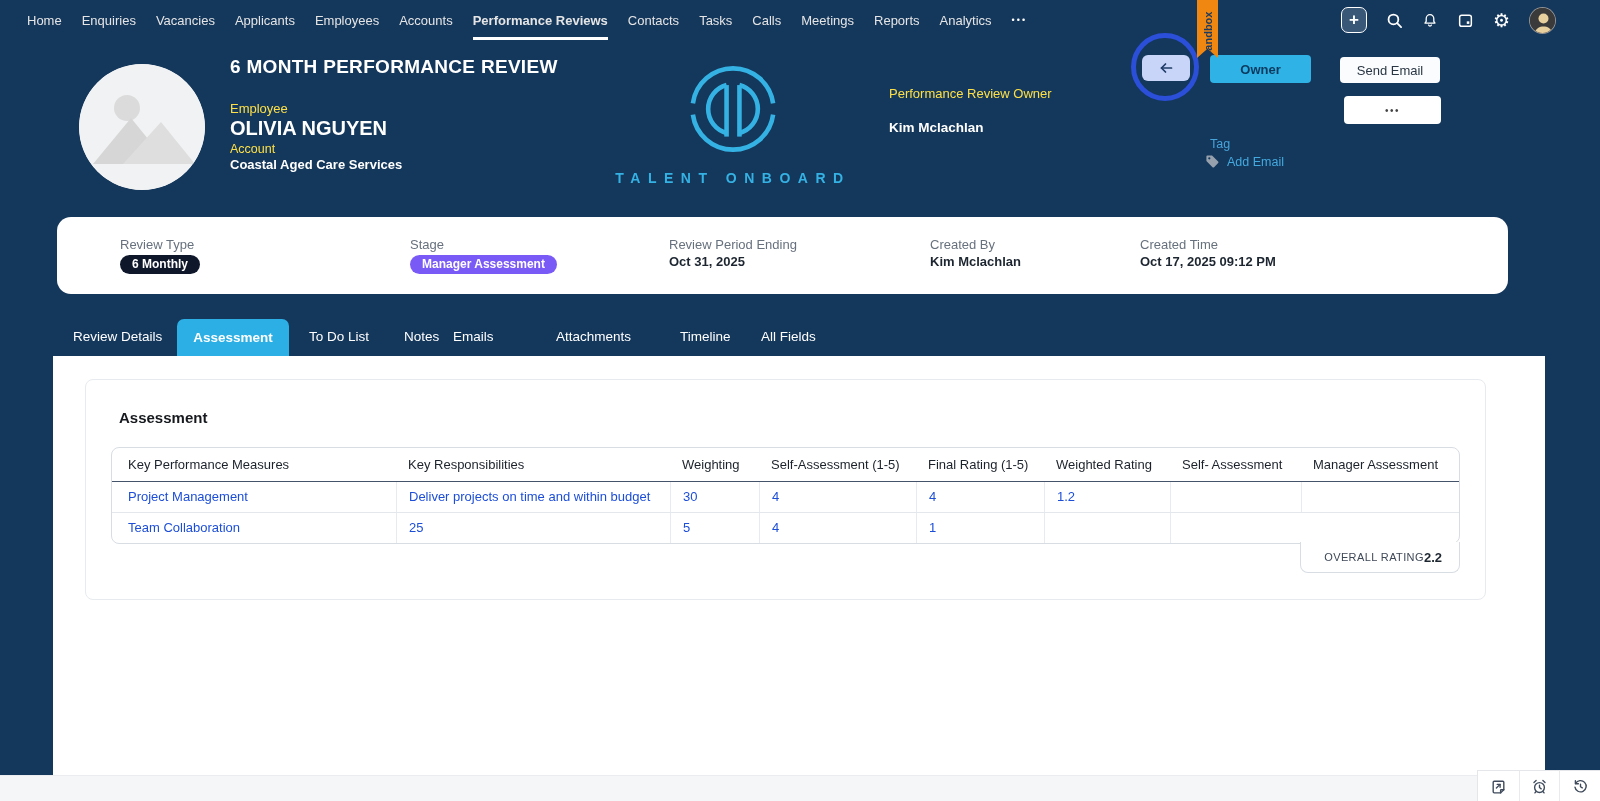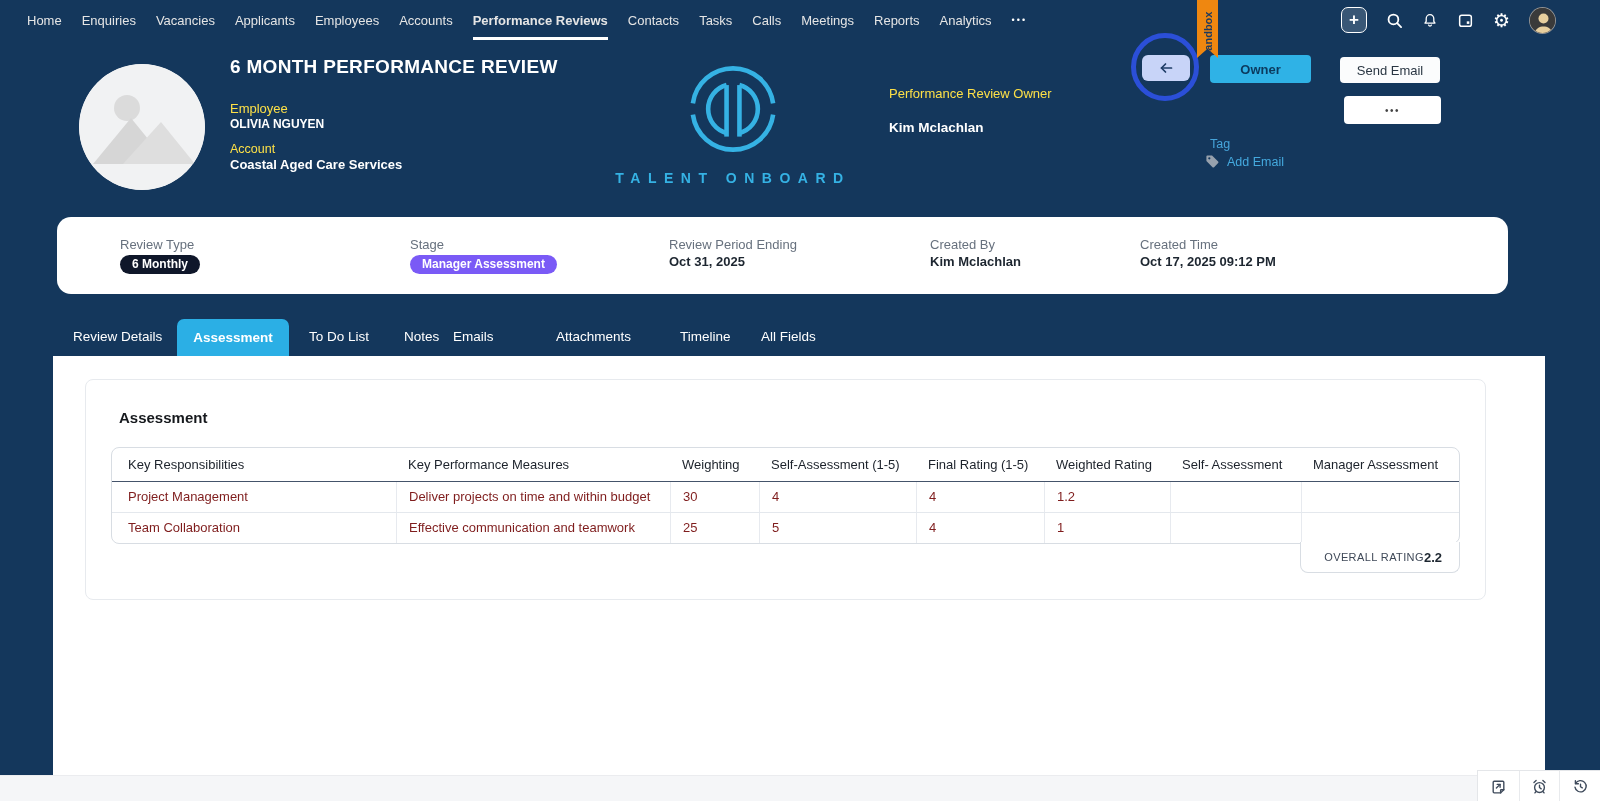--- a/index.html
+++ b/index.html
@@ -86,21 +86,21 @@
 
   .grid-table { left:111px; top:447px; width:1349px; border:1px solid #D8DDE3; border-radius:8px;
                 background:#fff; overflow:hidden; }
   .trow { display:grid; grid-template-columns:284px 274px 89px 157px 128px 126px 131px 158px; }
   .thead { border-bottom:1px solid #44536A; }
   .th { height:33px; line-height:33px; font-size:13px; color:#1C222B; padding-left:12px;
         white-space:nowrap; overflow:hidden; }
   .th:first-child { padding-left:16px; }
   .tbody-row { border-bottom:1px solid #E4E8ED; }
   .tbody-row:last-child { border-bottom:none; }
-  .td { height:30px; line-height:30px; font-size:13px; color:#7f1d1d; padding-left:12px;
+  .td { height:30px; line-height:30px; font-size:13px; color:#1d4ed8; padding-left:12px;
         border-left:1px solid #E7EAEF; white-space:nowrap; overflow:hidden; }
   .td:first-child { border-left:none; padding-left:16px; }
 
   .overall-box { left:1300px; top:542px; width:160px; height:31px; background:#fff;
                  border:1px solid #D8DDE3; border-top:none; border-radius:0 0 8px 8px;
                  display:flex; align-items:center; justify-content:flex-end;
                  padding-right:17px; }
   .overall-label { font-size:11px; color:#3E4857; letter-spacing:.4px; }
   .overall-value { font-size:13px; font-weight:700; color:#1D2630; }
 
@@ -167,21 +167,21 @@
   <div class="abs avatar-lg">
     <svg width="126" height="126" viewBox="0 0 126 126">
       <circle cx="63" cy="63" r="63" fill="#F1F2F3"></circle>
       <circle cx="48" cy="44" r="13" fill="#DBDBDB"></circle>
       <path d="M14 100 L52 54 L78 86 L70 100 Z" fill="#D6D6D6"></path>
       <path d="M44 100 L82 58 L116 100 Z" fill="#DEDEDE"></path>
     </svg>
   </div>
   <div class="abs rec-title">6 MONTH PERFORMANCE REVIEW</div>
   <div class="abs lbl-cyan" style="left:230px;top:101px;">Employee</div>
-  <div class="abs val-white" style="left:230px;top:117px;font-size:12px;">OLIVIA NGUYEN</div>
+  <div class="abs val-white" style="left:230px;top:117px;font-size:20px;">OLIVIA NGUYEN</div>
   <div class="abs lbl-cyan" style="left:230px;top:142px;font-size:12.5px;">Account</div>
   <div class="abs val-white" style="left:230px;top:157px;font-size:13px;">Coastal Aged Care Services</div>
 
   <div class="abs logo-box">
     <svg width="92" height="98" viewBox="-50 -50 100 100" fill="none" stroke="#35B2E4" stroke-width="5">
       <path d="M -43.6 -6.1 A 44 44 0 0 1 43.6 -6.1"></path>
       <path d="M -43.6 6.1 A 44 44 0 0 0 43.6 6.1"></path>
       <path d="M -7 -26 A 26.9 26.9 0 0 0 -7 26"></path>
       <path d="M 7 -26 A 26.9 26.9 0 0 1 7 26"></path>
       <path d="M -7 -26 L -7 30"></path>
@@ -235,42 +235,41 @@
     <span class="tab" style="left:680px;">Timeline</span>
     <span class="tab" style="left:761px;">All Fields</span>
   </div>
 
   <div class="abs main-panel"></div>
   <div class="abs inner-card"></div>
   <div class="abs section-title">Assessment</div>
 
   <div class="abs grid-table">
     <div class="trow thead">
+      <div class="th">Key Performance Measures</div>
       <div class="th">Key Responsibilities</div>
-      <div class="th">Key Performance Measures</div>
       <div class="th">Weighting</div>
       <div class="th">Self-Assessment (1-5)</div>
       <div class="th">Final Rating (1-5)</div>
       <div class="th">Weighted Rating</div>
       <div class="th">Self- Assessment</div>
       <div class="th">Manager Assessment</div>
     </div>
     <div class="trow tbody-row">
       <div class="td">Project Management</div>
       <div class="td">Deliver projects on time and within budget</div>
       <div class="td">30</div>
       <div class="td">4</div>
       <div class="td">4</div>
       <div class="td">1.2</div>
       <div class="td"></div>
       <div class="td"></div>
     </div>
     <div class="trow tbody-row">
       <div class="td">Team Collaboration</div>
-      <div class="td">Effective communication and teamwork</div>
       <div class="td">25</div>
       <div class="td">5</div>
       <div class="td">4</div>
       <div class="td">1</div>
       <div class="td"></div>
       <div class="td"></div>
     </div>
   </div>
 
   <div class="abs overall-box">

